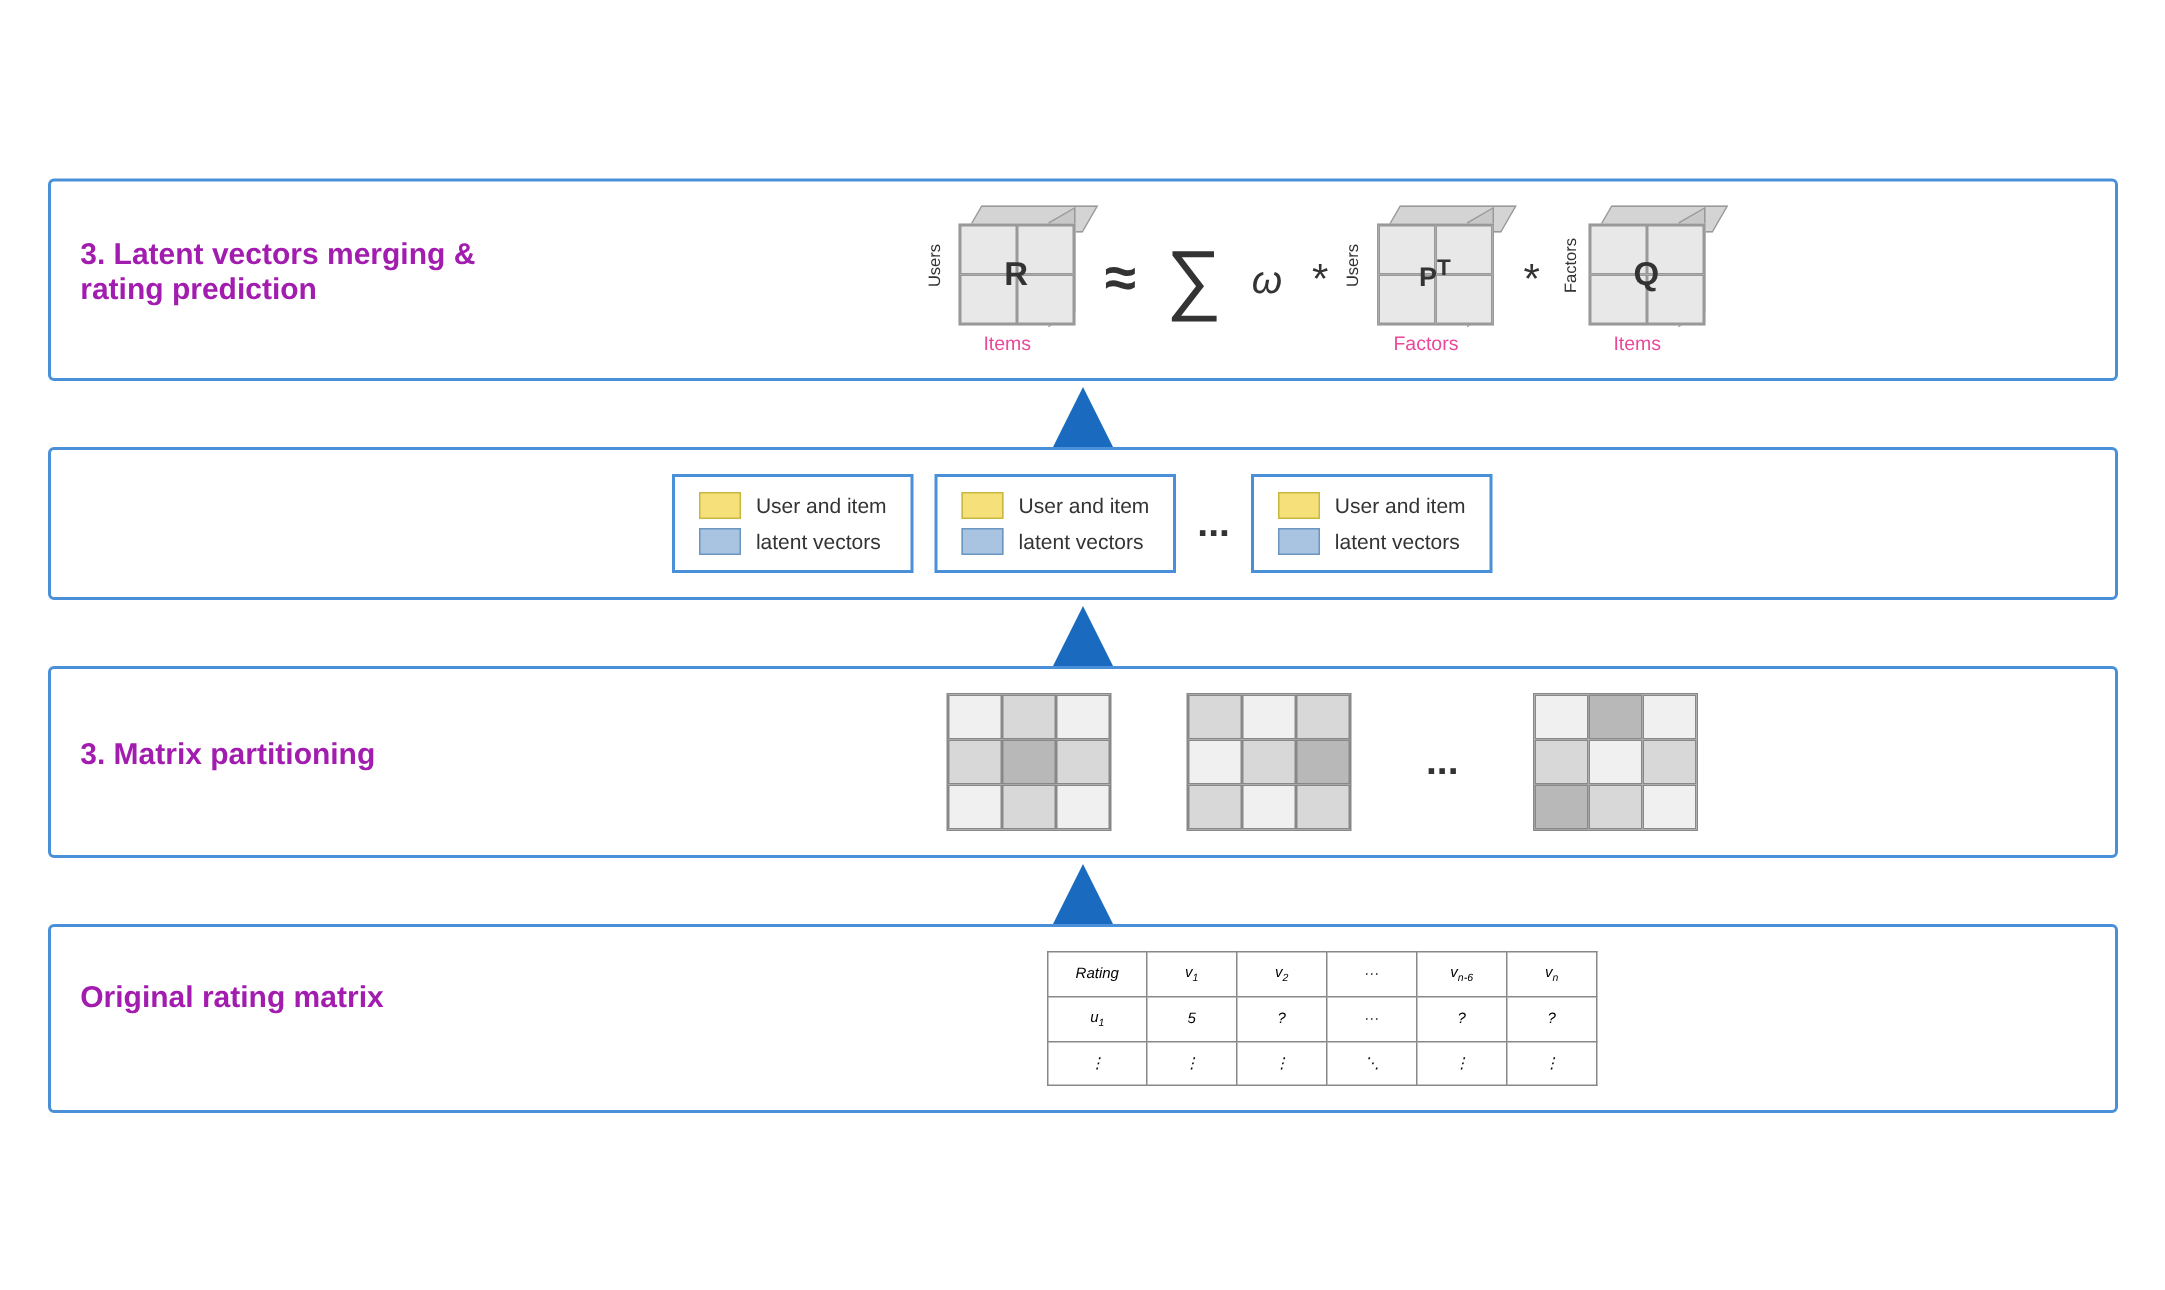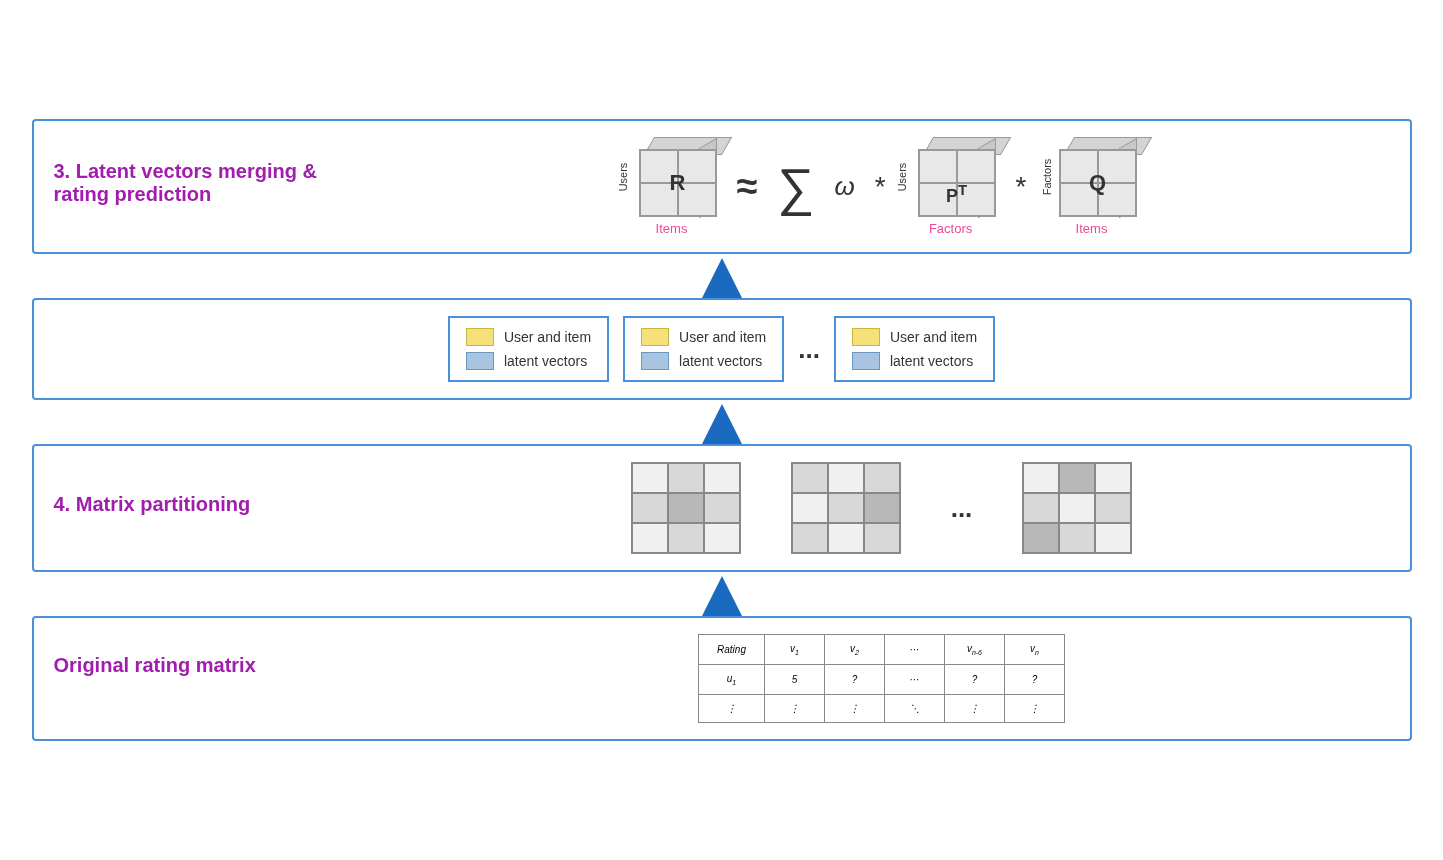--- a/index.html
+++ b/index.html
@@ -311,21 +311,21 @@
 
         <div class="cube-wrapper">
           <div class="cube">
             <div class="cube-face-top"></div>
             <div class="cube-face-side"></div>
             <div class="cube-face-front">
               <div class="cell"></div>
                 <div class="cell"></div>
               <div class="cell"></div>
                 <div class="cell"></div>
-              <div class="cube-label-top" style="font-size:18px;margin-top:11px;">P<sup>T</sup></div>
+              <div class="cube-label-top" style="font-size:18px;">P<sup>T</sup></div>
             </div>
             <div class="cube-label-left">Users</div>
           </div>
           <div class="cube-label-bottom">Factors</div>
         </div>
 
         <div class="math-star">*</div>
 
         <div class="cube-wrapper">
           <div class="cube">
@@ -398,21 +398,21 @@
 
   <div class="arrow-container">
     <svg width="44" height="44" viewBox="0 0 44 44">
       <polygon points="22,4 42,44 2,44" fill="#1a6bbf"></polygon>
     </svg>
   </div>
 
   <div class="section">
     <div class="section-part">
       <div class="title-area">
-        <div class="section-title">4. Matrix partitioning</div>
+        <div class="section-title">3. Matrix partitioning</div>
       </div>
       <div class="content-area">
 
         <div class="grid-matrix">
           <div class="grid-cell gc-light"></div>
           <div class="grid-cell gc-mid"></div>
           <div class="grid-cell gc-light"></div>
           <div class="grid-cell gc-mid"></div>
           <div class="grid-cell gc-dark"></div>
           <div class="grid-cell gc-mid"></div>

